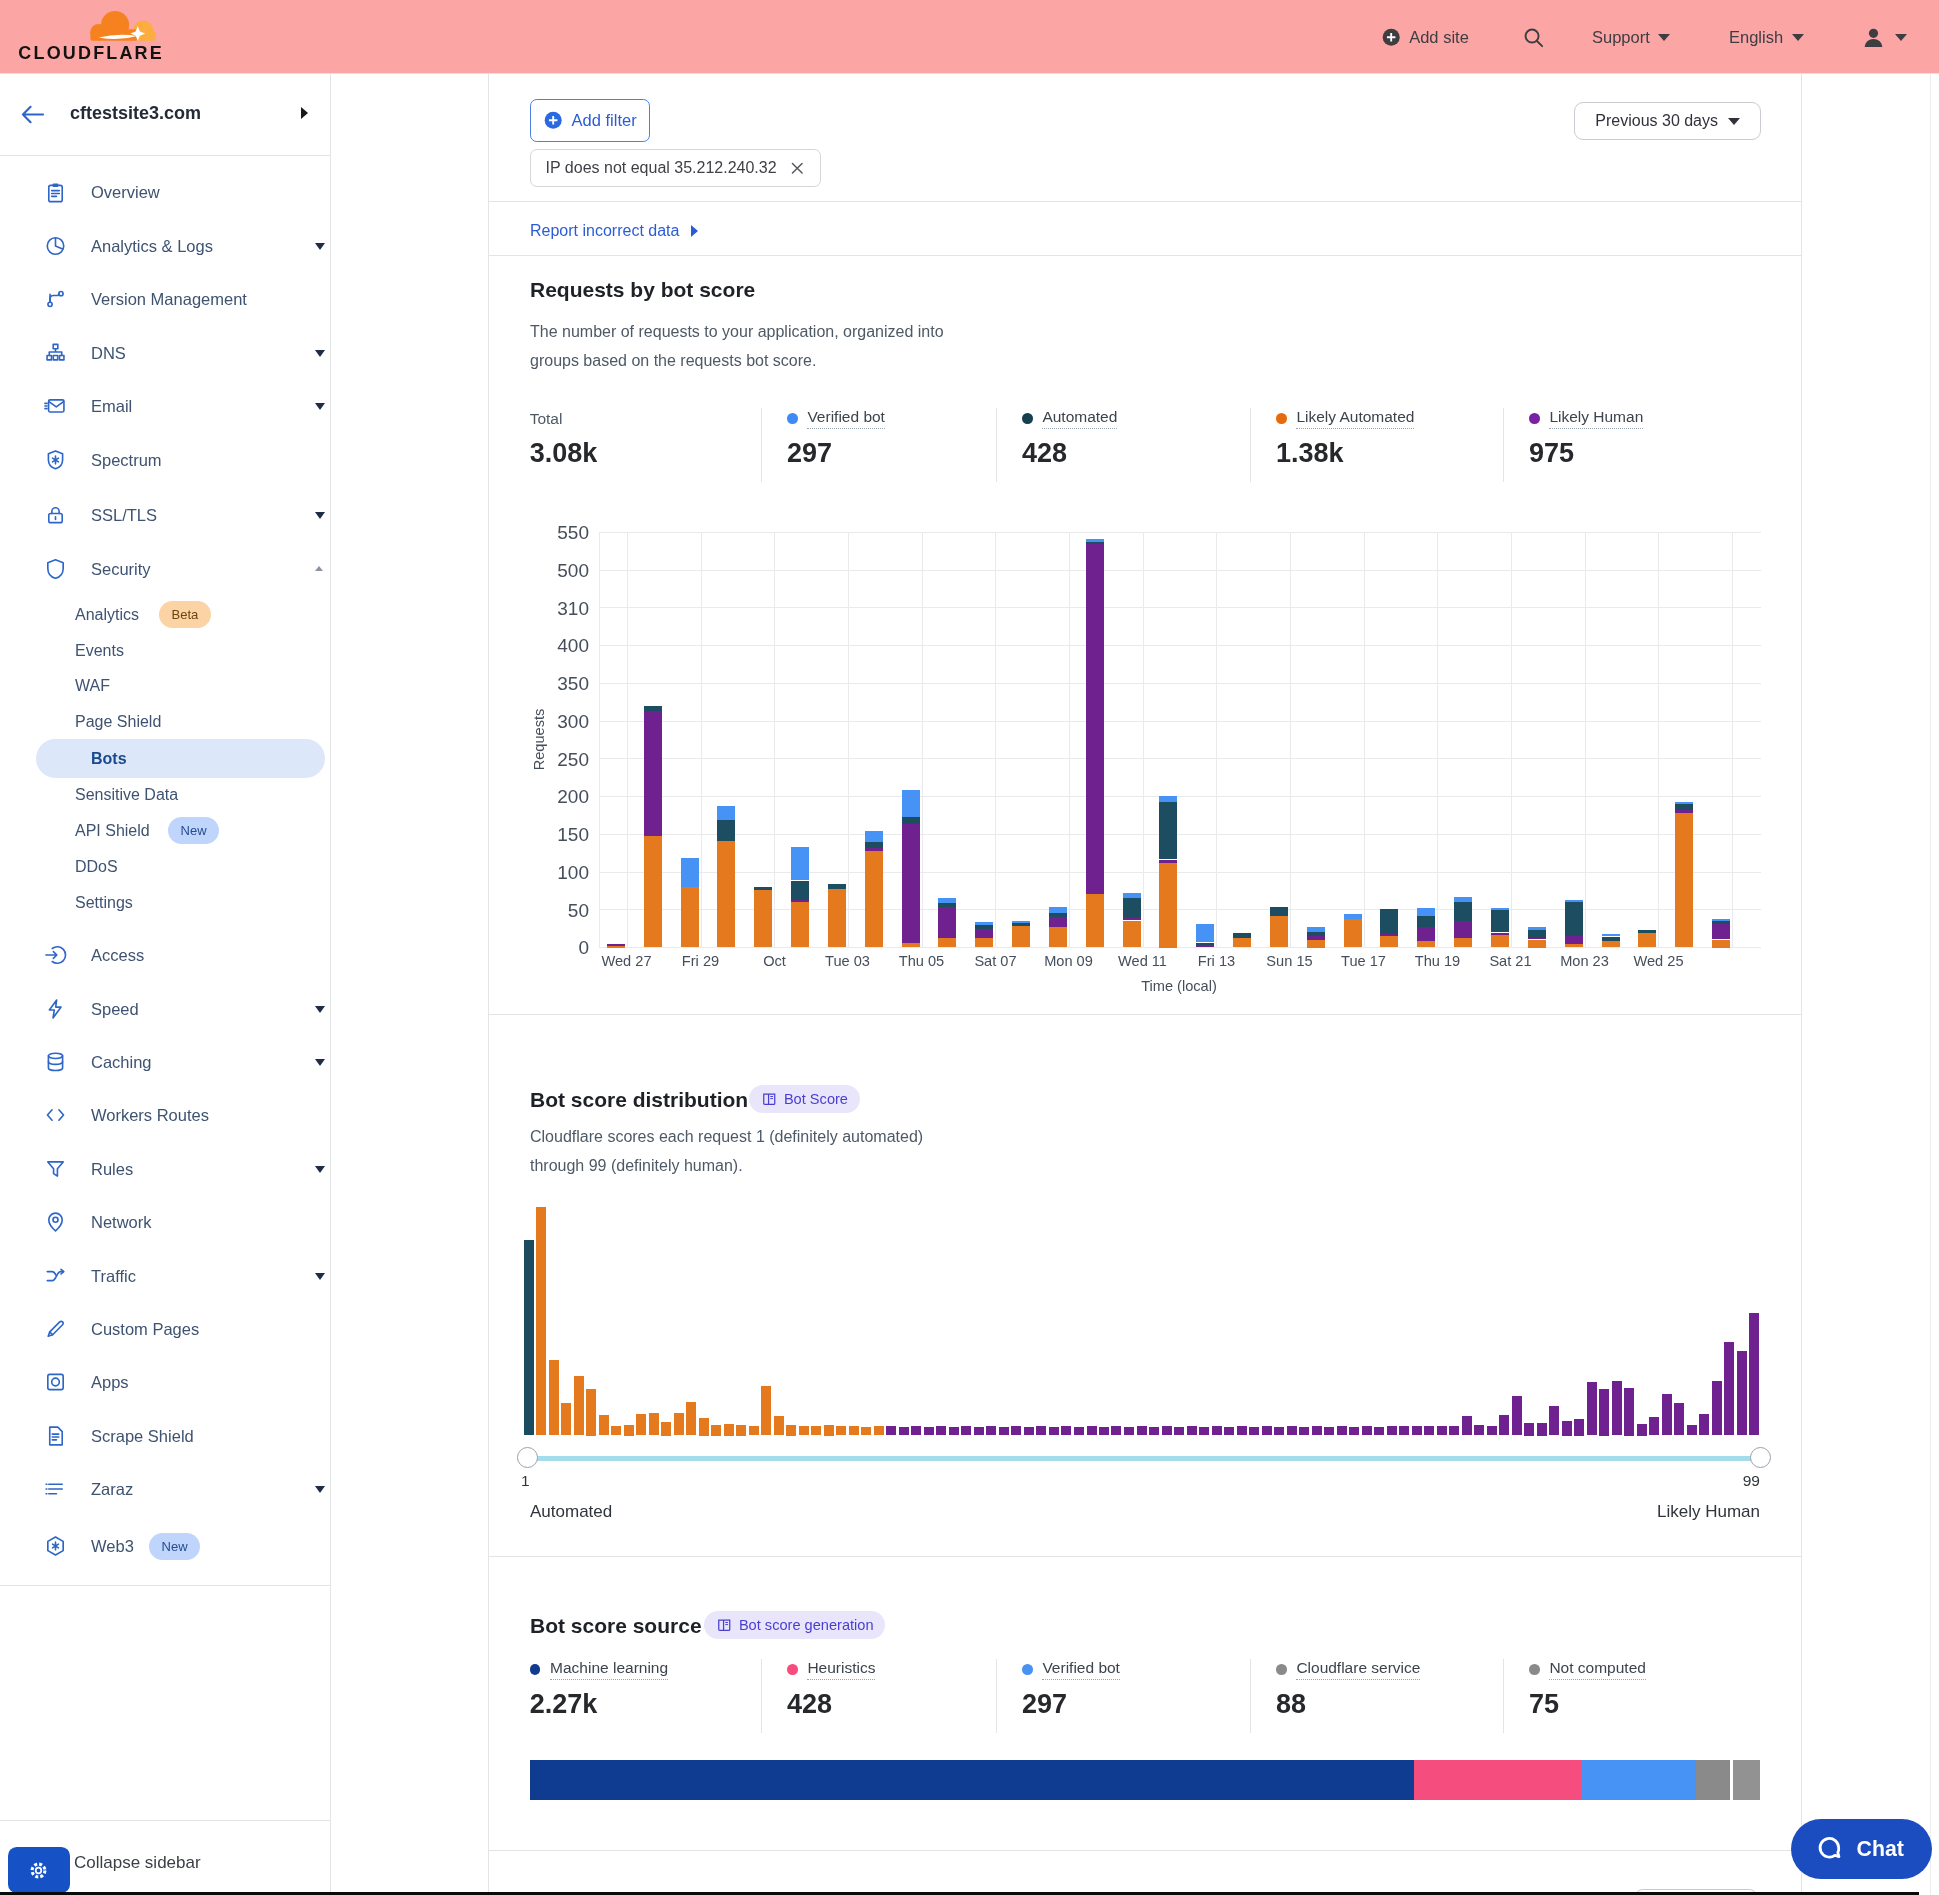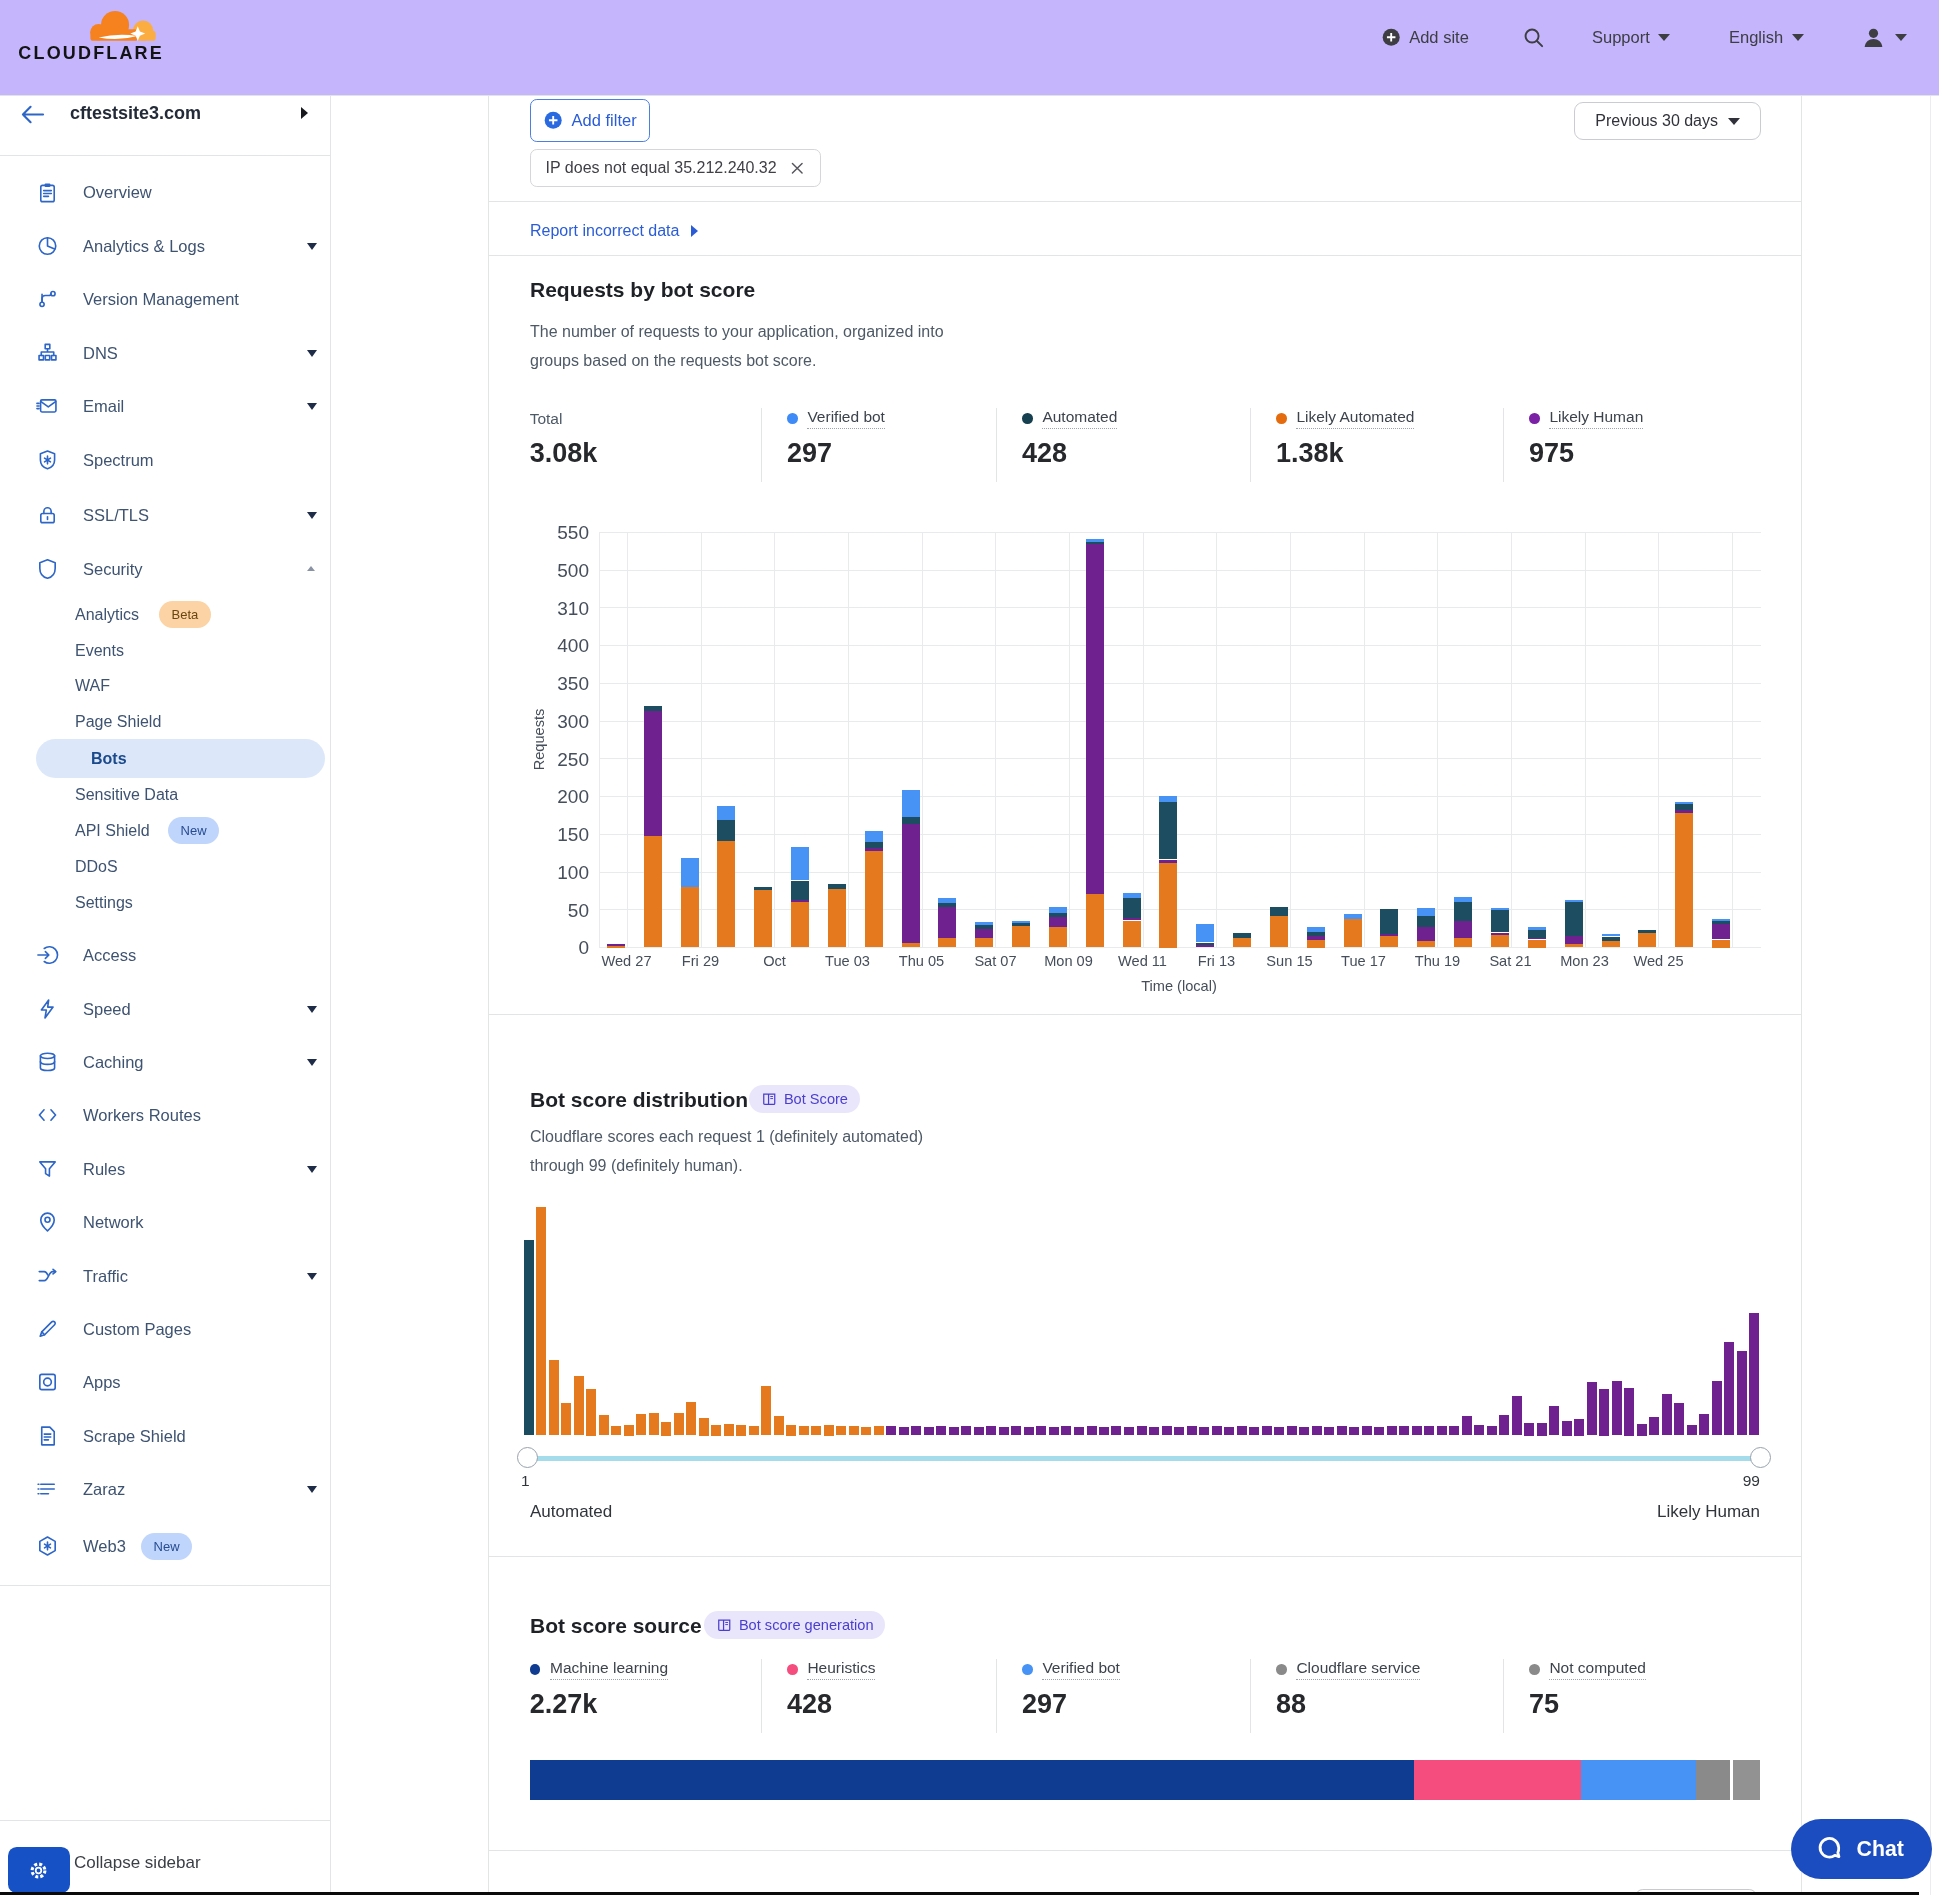--- a/index.html
+++ b/index.html
@@ -1,25 +1,25 @@
 <!DOCTYPE html>
 <html><head><meta charset="utf-8">
 <style>
 * { margin:0; padding:0; box-sizing:border-box; }
 html,body { width:1940px; height:1895px; background:#fff; font-family:"Liberation Sans", sans-serif; position:relative; overflow:hidden; }
 .abs { position:absolute; }
 .seg { position:absolute; }
 
-#header { position:absolute; left:0; top:0; width:1940px; height:96px; background:#c4b5fd; border-bottom:1px solid #e1e3e5; z-index:5; }
+#header { position:absolute; left:0; top:0; width:1940px; height:74px; background:#fca5a5; border-bottom:1px solid #e1e3e5; z-index:5; }
 .hitem { position:absolute; top:0; height:74px; display:flex; align-items:center; color:#3d3d42; font-size:16.5px; }
 .hcaret { width:0; height:0; border-left:6.8px solid transparent; border-right:6.8px solid transparent; border-top:7.8px solid #3d3d42; margin-left:8.7px; }
 
 #sidebar { position:absolute; left:0; top:74px; width:331px; height:1821px; background:#fff; border-right:1px solid #e3e4e6; z-index:4; }
 #siterow { position:absolute; left:0; top:0; width:330px; height:82px; border-bottom:1px solid #e3e4e6; }
-.nav { position:absolute; left:8px; width:330px; height:52px; display:flex; align-items:center;padding-left:46px; }
+.nav { position:absolute; left:16px; width:330px; height:52px; display:flex; align-items:center;padding-left:46px; }
 .nico { position:absolute; left:28px; top:50%; transform:translateY(-50%); width:23px; height:23px; }
 .nlab { position:absolute; left:75px; font-size:16.5px; color:#3e5371; }
 .caret { position:absolute; top:50%; margin-top:-2.9px; width:0; height:0; border-left:5.8px solid transparent; border-right:5.8px solid transparent; border-top:7.3px solid #1e2c48; }
 .caretup { position:absolute; top:50%; margin-top:-2.9px; width:0; height:0; border-left:4.9px solid transparent; border-right:4.9px solid transparent; border-bottom:5.8px solid #8a93a3; }
 .sub { position:absolute; left:0; width:330px; height:39px; display:flex; align-items:center; }
 .sub.sel { left:36px; width:289px; background:#dce8fa; border-radius:19.4px; }
 .sub.sel .slab { left:39px;margin-left:16px; }
 .slab { position:absolute; left:75px; font-size:16px; color:#3e5371; }
 .sub.sel .slab { position:absolute; left:39px; }
 .badge { position:absolute; left:159px; height:27px; border-radius:13.6px; font-size:13px; display:flex; align-items:center; padding:0 12.6px; }

